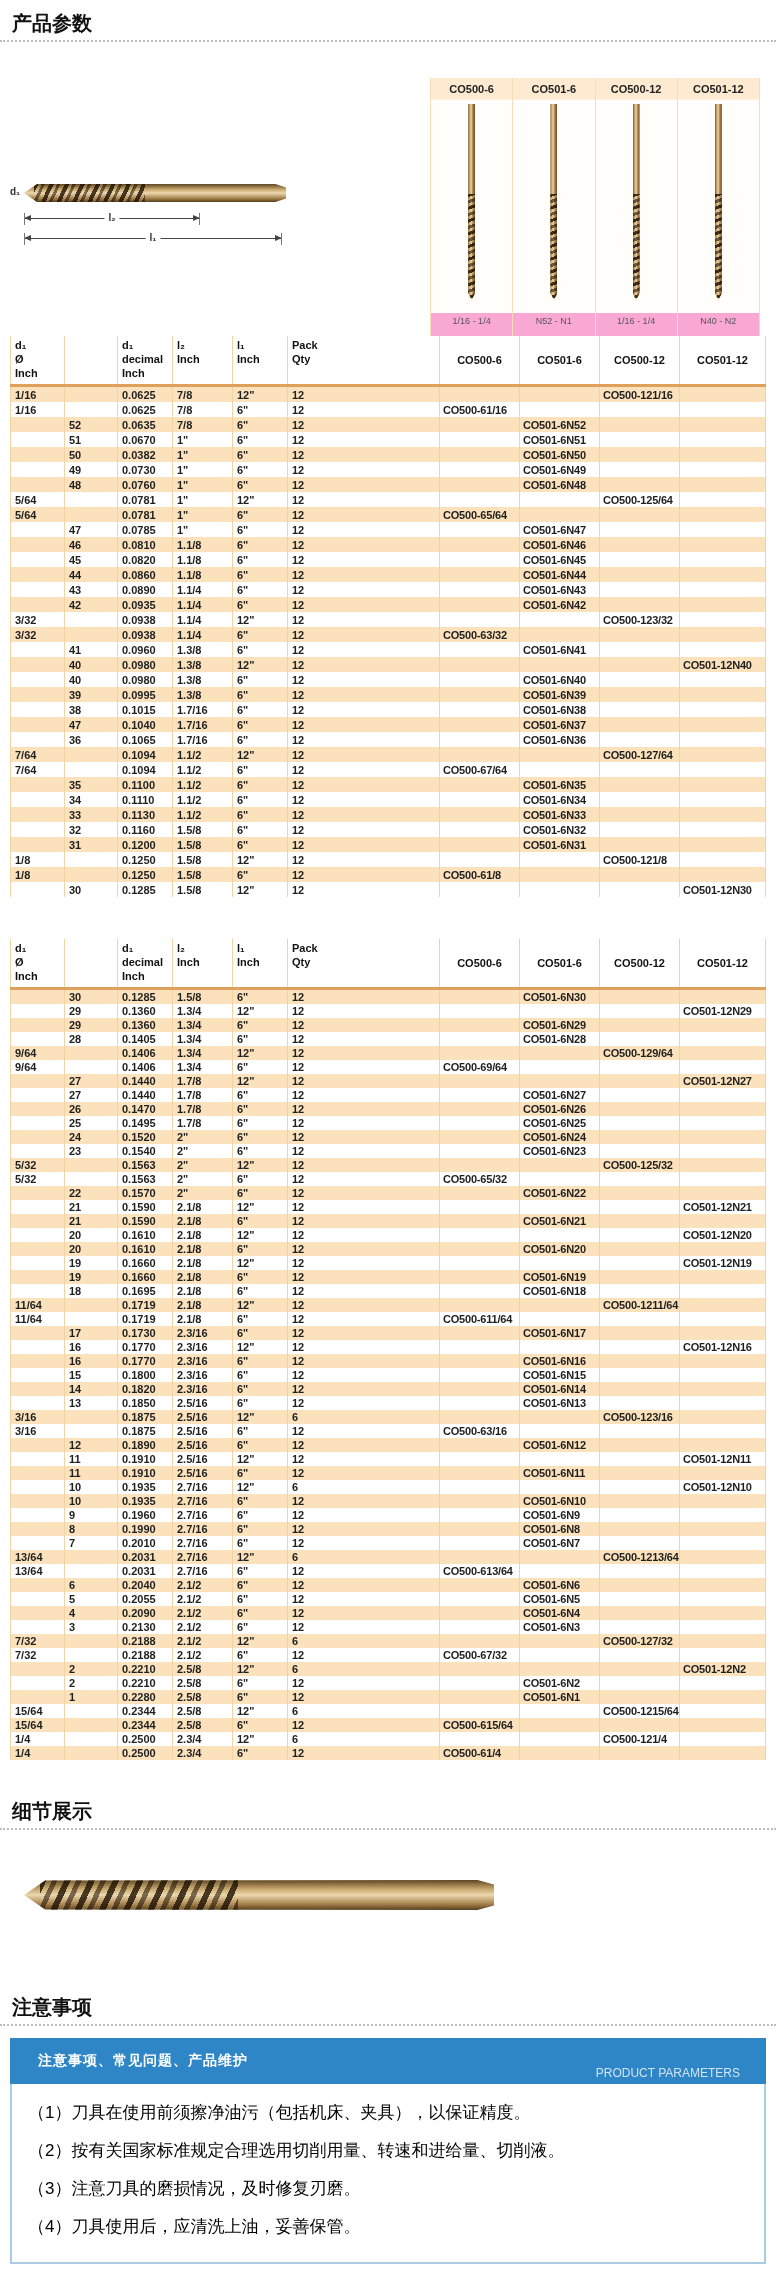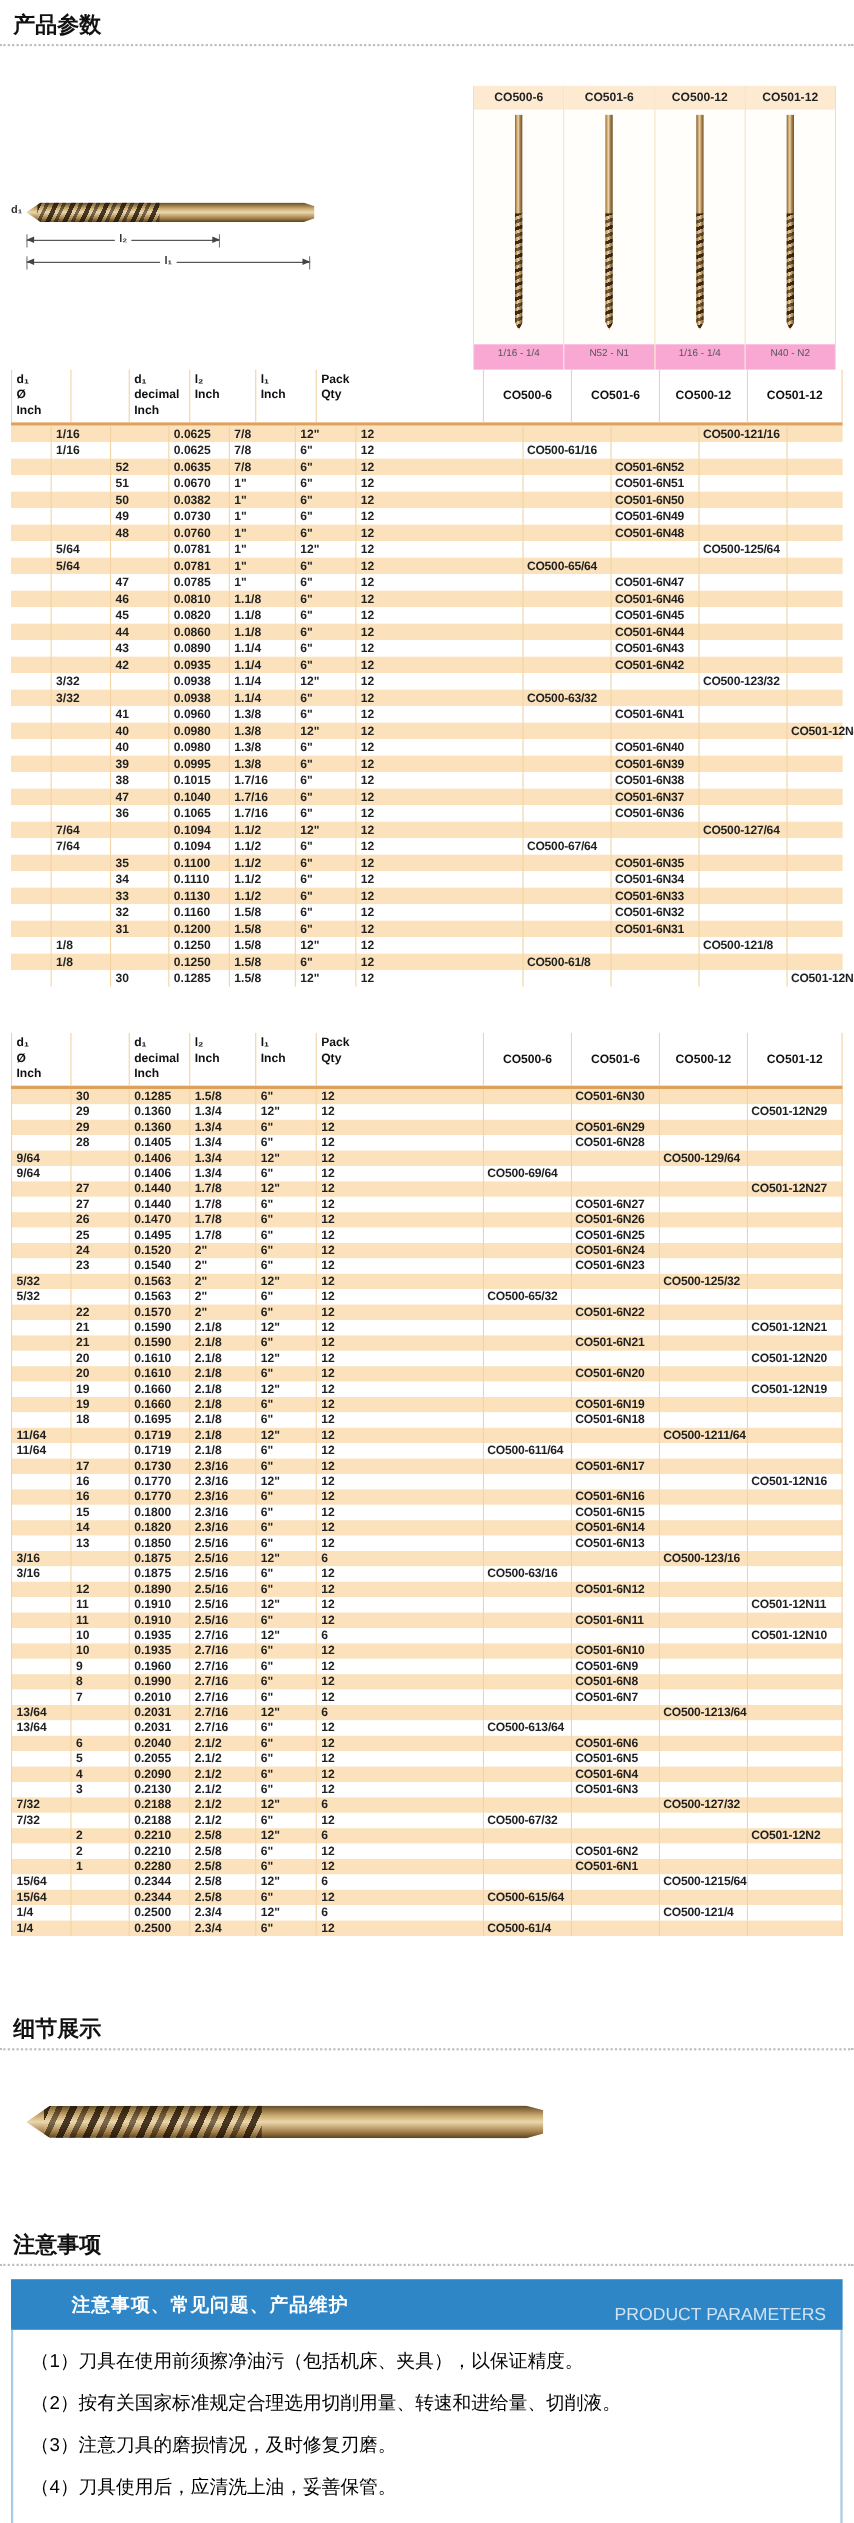--- a/index.html
+++ b/index.html
@@ -47,38 +47,38 @@
   .spec-table{margin:0 10px;width:756px;}
   #table1{margin-top:2px;} #table2{margin-top:42px;}
   .thead,.trow{display:grid;grid-template-columns:55px 53px 55px 60px 55px 152px 80px 80px 80px 86px;}
   .thead{border-bottom:3px solid #dfa05c;}
   .hcell{font-size:11px;font-weight:bold;color:#111;line-height:14px;padding:2px 0 2px 4px;
     border-right:1px solid #f2d3a4;min-height:44px;}
   .hcell:first-child{border-left:1px solid #f2d3a4;}
   .hcell.prod{display:flex;align-items:center;justify-content:center;padding:0;}
   .trow{background:#fff;}
   .trow.odd{background:#fbe2bc;}
-  #table1 .trow{height:15px;padding-left:36px;} #table2 .trow{height:14px;}
+  #table1 .trow{height:15px;} #table2 .trow{height:14px;}
   .tcell{font-size:11px;font-weight:bold;color:#1f1f1f;padding-left:4px;overflow:hidden;
     border-right:1px solid #f2d3a4;display:flex;align-items:center;}
   .tcell:first-child{border-left:1px solid #f2d3a4;}
   .tcell.part{padding-left:3px;letter-spacing:-0.2px;}
 
   
   .detail-drill{position:relative;margin:50px 0 0 24px;width:470px;height:30px;
     background:linear-gradient(to bottom,#5f4722,#c8a76d 30%,#ecd7ad 50%,#a5814b 80%,#57401d);
     clip-path:polygon(0 50%,4.5% 2%,96.5% 0,100% 15%,100% 85%,96.5% 100%,4.5% 98%);}
   .detail-drill::before{content:"";position:absolute;left:3.5%;top:0;bottom:0;width:42%;
     background:repeating-linear-gradient(115deg,rgba(30,18,4,.8) 0 6px,rgba(236,215,173,.15) 6px 11px,rgba(30,18,4,.55) 11px 16px,transparent 16px 22px);}
 
   
   .sec-title.notice{margin-top:88px;}
   .banner{margin:12px 10px 0 10px;height:46px;background:#2e86c6;display:flex;align-items:center;position:relative;}
-  .banner .btitle{color:#ffffff;font-size:17px;font-weight:bold;padding-left:55px;letter-spacing:1px;}
-  .banner .bsub{position:absolute;right:15px;bottom:4px;color:#cfe3f4;font-size:16px;}
+  .banner .btitle{color:#ffffff;font-size:14px;font-weight:bold;padding-left:28px;letter-spacing:1px;}
+  .banner .bsub{position:absolute;right:26px;bottom:4px;color:#cfe3f4;font-size:12px;}
   .notes-box{margin:0 10px;border:2px solid #aacbe3;border-top:none;background:#fff;
     padding:10px 8px 14px 16px;min-height:154px;}
   .note-line{font-size:17px;color:#000000;line-height:38px;white-space:nowrap;}
   .page-bottom{height:18px;}
 </style>
 </head>
 <body>
 
 <div class="page">
 
@@ -1286,21 +1286,21 @@
         <div class="tcell">2.3/4</div>
         <div class="tcell">6"</div>
         <div class="tcell">12</div>
         <div class="tcell part">CO500-61/4</div>
         <div class="tcell part"></div>
         <div class="tcell part"></div>
         <div class="tcell part"></div>
       </div>
     </div>
 
-  <div class="sec-title" style="margin-top:76px;font-family:Liberation Serif, serif;">细节展示</div>
+  <div class="sec-title" style="margin-top:42px;font-family:Liberation Serif, serif;">细节展示</div>
   <div class="dotted"></div>
 
   <div class="detail-drill"></div>
 
   <div class="sec-title notice">注意事项</div>
   <div class="dotted"></div>
 
   <div class="banner">
     <span class="btitle">注意事项、常见问题、产品维护</span>
     <span class="bsub">PRODUCT PARAMETERS</span>

